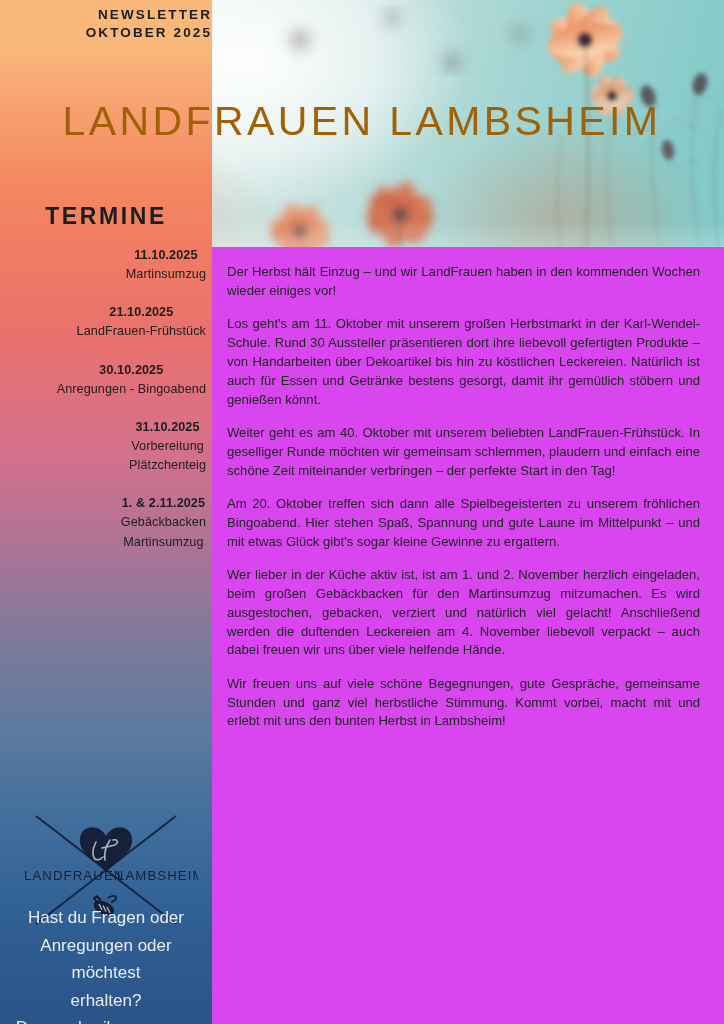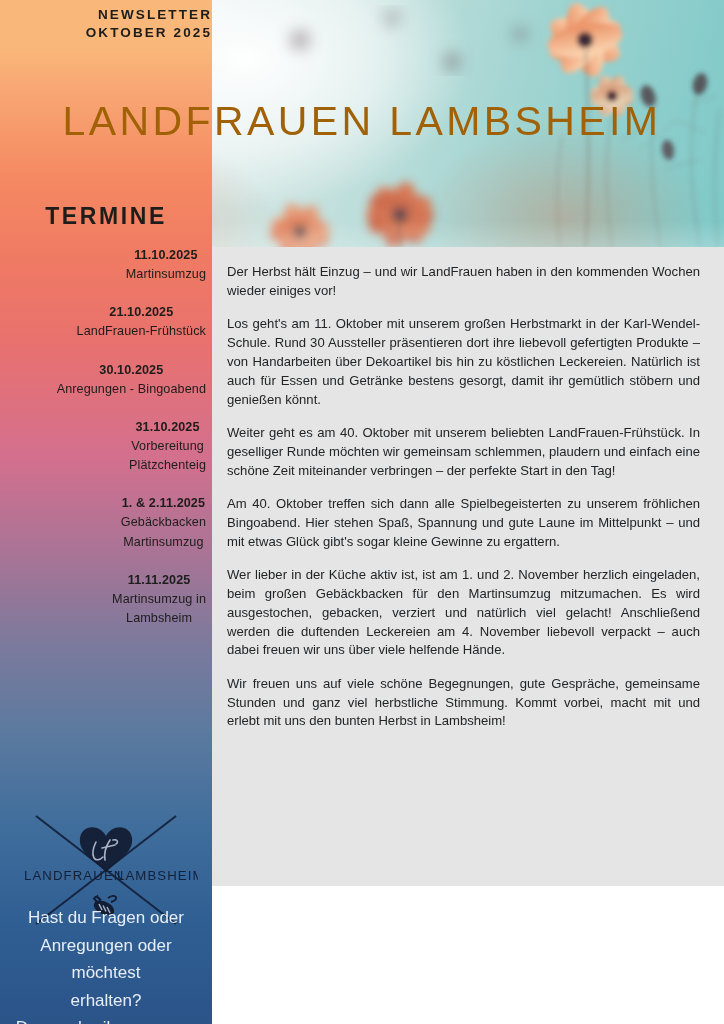--- a/index.html
+++ b/index.html
@@ -189,22 +189,22 @@
     font-weight: 500;
   }
   .contact span { display: block; }
 
   
   .article {
     position: absolute;
     left: 212px;
     top: 247px;
     width: 512px;
-    height: 639px;
-    background: #e5e5e5;
+    height: 777px;
+    background: #d946ef;
     box-sizing: border-box;
     padding: 16px 24px 10px 15px;
     z-index: 3;
   }
   .article p {
     margin: 0 0 14.5px 0;
     font-size: 13.1px;
     line-height: 1.44;
     color: #222426;
     text-align: justify;
@@ -387,24 +387,20 @@
           <div class="event-name">Anregungen - Bingoabend</div>
         </div>
         <div class="event">
           <div class="event-date">31.10.2025</div>
           <div class="event-name">Vorbereitung<br>Plätzchenteig</div>
         </div>
         <div class="event">
           <div class="event-date">1. &amp; 2.11.2025</div>
           <div class="event-name">Gebäckbacken<br>Martinsumzug</div>
         </div>
-        <div class="event">
-          <div class="event-date">11.11.2025</div>
-          <div class="event-name">Martinsumzug in<br>Lambsheim</div>
-        </div>
       </div>
 
       <div class="logo">
         <svg viewBox="0 0 184 132" aria-hidden="true">
 
           <line x1="22" y1="14" x2="162" y2="122" stroke="#14203a" stroke-width="2.1" opacity=".92"></line>
           <line x1="162" y1="14" x2="22" y2="122" stroke="#14203a" stroke-width="2.1" opacity=".92"></line>
 
           <path d="M92 34
                    C 86 22, 68 22, 66 36
@@ -445,18 +441,18 @@
         <span>landfrauen-lambsheim@fn.de</span>
       </div>
 
     </div>
   </aside>
 
   <main class="article">
     <p>Der Herbst hält Einzug – und wir LandFrauen haben in den kommenden Wochen wieder einiges vor!</p>
     <p>Los geht's am 11. Oktober mit unserem großen Herbstmarkt in der Karl-Wendel-Schule. Rund 30 Aussteller präsentieren dort ihre liebevoll gefertigten Produkte – von Handarbeiten über Dekoartikel bis hin zu köstlichen Leckereien. Natürlich ist auch für Essen und Getränke bestens gesorgt, damit ihr gemütlich stöbern und genießen könnt.</p>
     <p>Weiter geht es am 40. Oktober mit unserem beliebten LandFrauen-Frühstück. In geselliger Runde möchten wir gemeinsam schlemmen, plaudern und einfach eine schöne Zeit miteinander verbringen – der perfekte Start in den Tag!</p>
-    <p>Am 40. Oktober treffen sich dann alle Spielbegeisterten zu unserem fröhlichen Bingoabend. Hier stehen Spaß, Spannung und gute Laune im Mittelpunkt – und mit etwas Glück gibt's sogar kleine Gewinne zu ergattern.</p>
+    <p>Am 20. Oktober treffen sich dann alle Spielbegeisterten zu unserem fröhlichen Bingoabend. Hier stehen Spaß, Spannung und gute Laune im Mittelpunkt – und mit etwas Glück gibt's sogar kleine Gewinne zu ergattern.</p>
     <p>Wer lieber in der Küche aktiv ist, ist am 1. und 2. November herzlich eingeladen, beim großen Gebäckbacken für den Martinsumzug mitzumachen. Es wird ausgestochen, gebacken, verziert und natürlich viel gelacht! Anschließend werden die duftenden Leckereien am 4. November liebevoll verpackt – auch dabei freuen wir uns über viele helfende Hände.</p>
     <p>Wir freuen uns auf viele schöne Begegnungen, gute Gespräche, gemeinsame Stunden und ganz viel herbstliche Stimmung. Kommt vorbei, macht mit und erlebt mit uns den bunten Herbst in Lambsheim!</p>
   </main>
 
 </div>
 
 </body></html>

